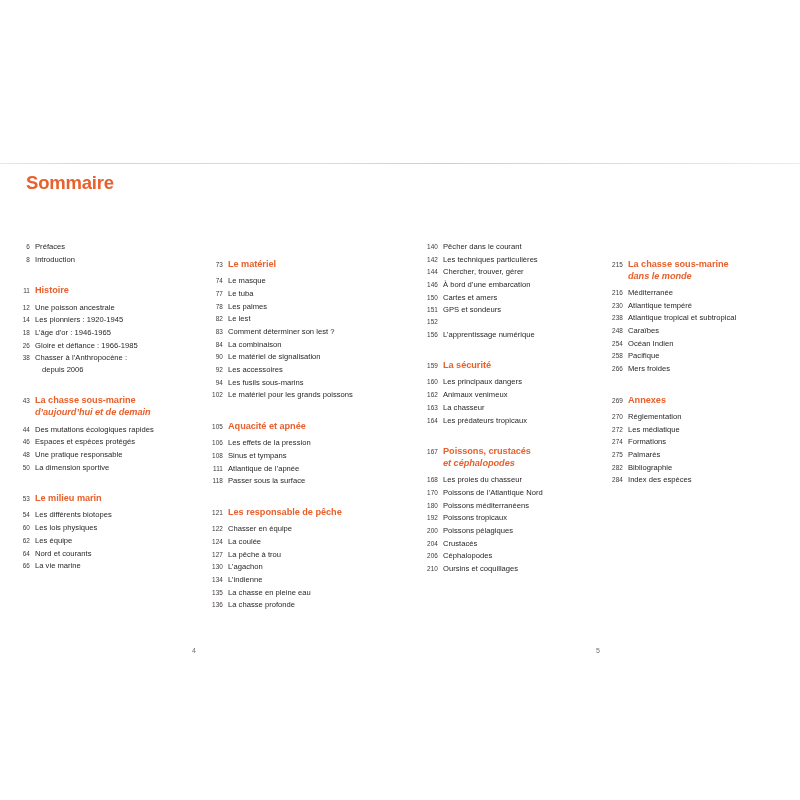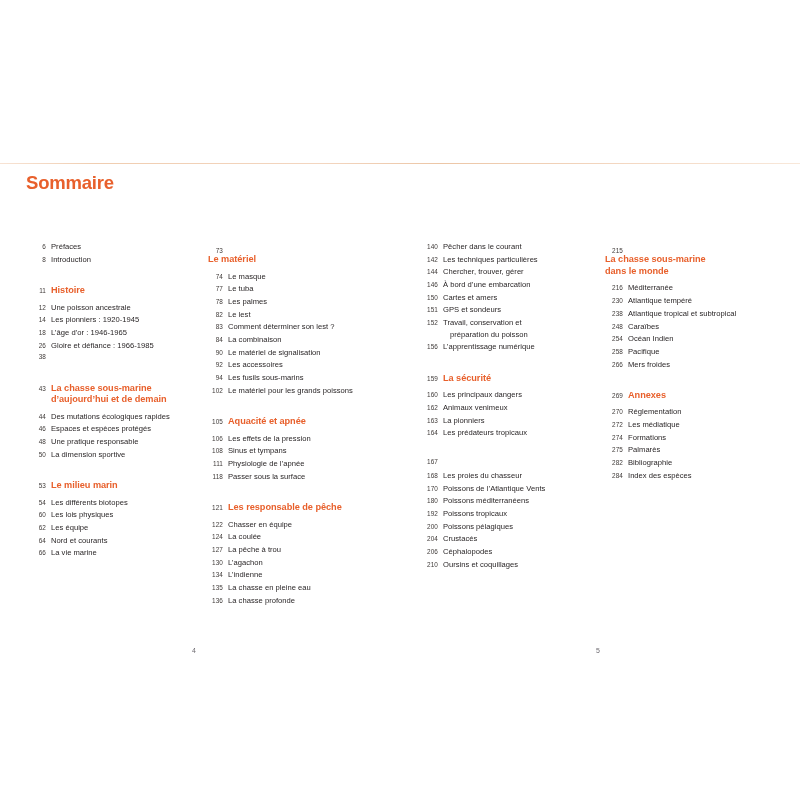--- a/index.html
+++ b/index.html
@@ -50,21 +50,21 @@
   .columns {
     position: absolute;
     left: 0;
     top: 80px;
     width: 800px;
     display: flex;
   }
   .col {
     box-sizing: border-box;
   }
-  .col-0 { width: 200px; padding-left: 32px; }
+  .col-0 { width: 200px; padding-left: 16px; }
   .col-1 { width: 220px; padding-left: 8px; }
   .col-2 { width: 185px; padding-left: 0px; }
   .col-3 { width: 195px; padding-left: 0px; }
 
   .group { margin-bottom: 0; }
   .group.spaced { margin-top: 11px; }
 
   .row {
     display: flex;
     align-items: baseline;
@@ -109,22 +109,23 @@
     font-size: 9.2px;
     font-weight: bold;
     color: #e8602c;
     letter-spacing: -0.05px;
     line-height: 1.28;
   }
   .row.section .label .l2 {
     display: block;
     margin-top: 0;
     padding-left: 0;
-  }
-  .row.section.first { margin-top: 5px; flex-direction: column; }
+    font-style: italic;
+  }
+  .row.section.first { margin-top: 16px; }
 
   .folio {
     position: absolute;
     font-size: 7px;
     color: #6d6a70;
   }
   .folio-left  { left: 192px; top: 647px; }
   .folio-right { left: 596px; top: 647px; }
 </style>
 </head>
@@ -166,20 +167,21 @@
             <div class="row">
               <span class="num">18</span>
               <span class="label">L’âge d’or : 1946-1965</span>
             </div>
             <div class="row">
               <span class="num">26</span>
               <span class="label">Gloire et défiance : 1966-1985</span>
             </div>
             <div class="row">
               <span class="num">38</span>
+              <span class="label">Chasser à l’Anthropocène :<span class="l2">depuis 2006</span></span>
             </div>
           </div>
           <div class="group spaced">
             <div class="row section">
               <span class="num">43</span>
               <span class="label">La chasse sous-marine<span class="l2">d’aujourd’hui et de demain</span></span>
             </div>
             <div class="row">
               <span class="num">44</span>
               <span class="label">Des mutations écologiques rapides</span>
@@ -279,21 +281,21 @@
             <div class="row">
               <span class="num">106</span>
               <span class="label">Les effets de la pression</span>
             </div>
             <div class="row">
               <span class="num">108</span>
               <span class="label">Sinus et tympans</span>
             </div>
             <div class="row">
               <span class="num">111</span>
-              <span class="label">Physiologie de l’apnée</span>
+              <span class="label">Atlantique de l’apnée</span>
             </div>
             <div class="row">
               <span class="num">118</span>
               <span class="label">Passer sous la surface</span>
             </div>
           </div>
           <div class="group spaced">
             <div class="row section">
               <span class="num">121</span>
               <span class="label">Les responsable de pêche</span>
@@ -349,21 +351,20 @@
             <div class="row">
               <span class="num">150</span>
               <span class="label">Cartes et amers</span>
             </div>
             <div class="row">
               <span class="num">151</span>
               <span class="label">GPS et sondeurs</span>
             </div>
             <div class="row">
               <span class="num">152</span>
-              <span class="label">Travail, conservation et<span class="l2">préparation du poisson</span></span>
             </div>
             <div class="row">
               <span class="num">156</span>
               <span class="label">L’apprentissage numérique</span>
             </div>
           </div>
           <div class="group spaced">
             <div class="row section">
               <span class="num">159</span>
               <span class="label">La sécurité</span>
@@ -371,38 +372,39 @@
             <div class="row">
               <span class="num">160</span>
               <span class="label">Les principaux dangers</span>
             </div>
             <div class="row">
               <span class="num">162</span>
               <span class="label">Animaux venimeux</span>
             </div>
             <div class="row">
               <span class="num">163</span>
-              <span class="label">La pionniers</span>
+              <span class="label">La chasseur</span>
             </div>
             <div class="row">
               <span class="num">164</span>
               <span class="label">Les prédateurs tropicaux</span>
             </div>
           </div>
           <div class="group spaced">
             <div class="row section">
               <span class="num">167</span>
+              <span class="label">Poissons, crustacés<span class="l2">et céphalopodes</span></span>
             </div>
             <div class="row">
               <span class="num">168</span>
               <span class="label">Les proies du chasseur</span>
             </div>
             <div class="row">
               <span class="num">170</span>
-              <span class="label">Poissons de l’Atlantique Vents</span>
+              <span class="label">Poissons de l’Atlantique Nord</span>
             </div>
             <div class="row">
               <span class="num">180</span>
               <span class="label">Poissons méditerranéens</span>
             </div>
             <div class="row">
               <span class="num">192</span>
               <span class="label">Poissons tropicaux</span>
             </div>
             <div class="row">

